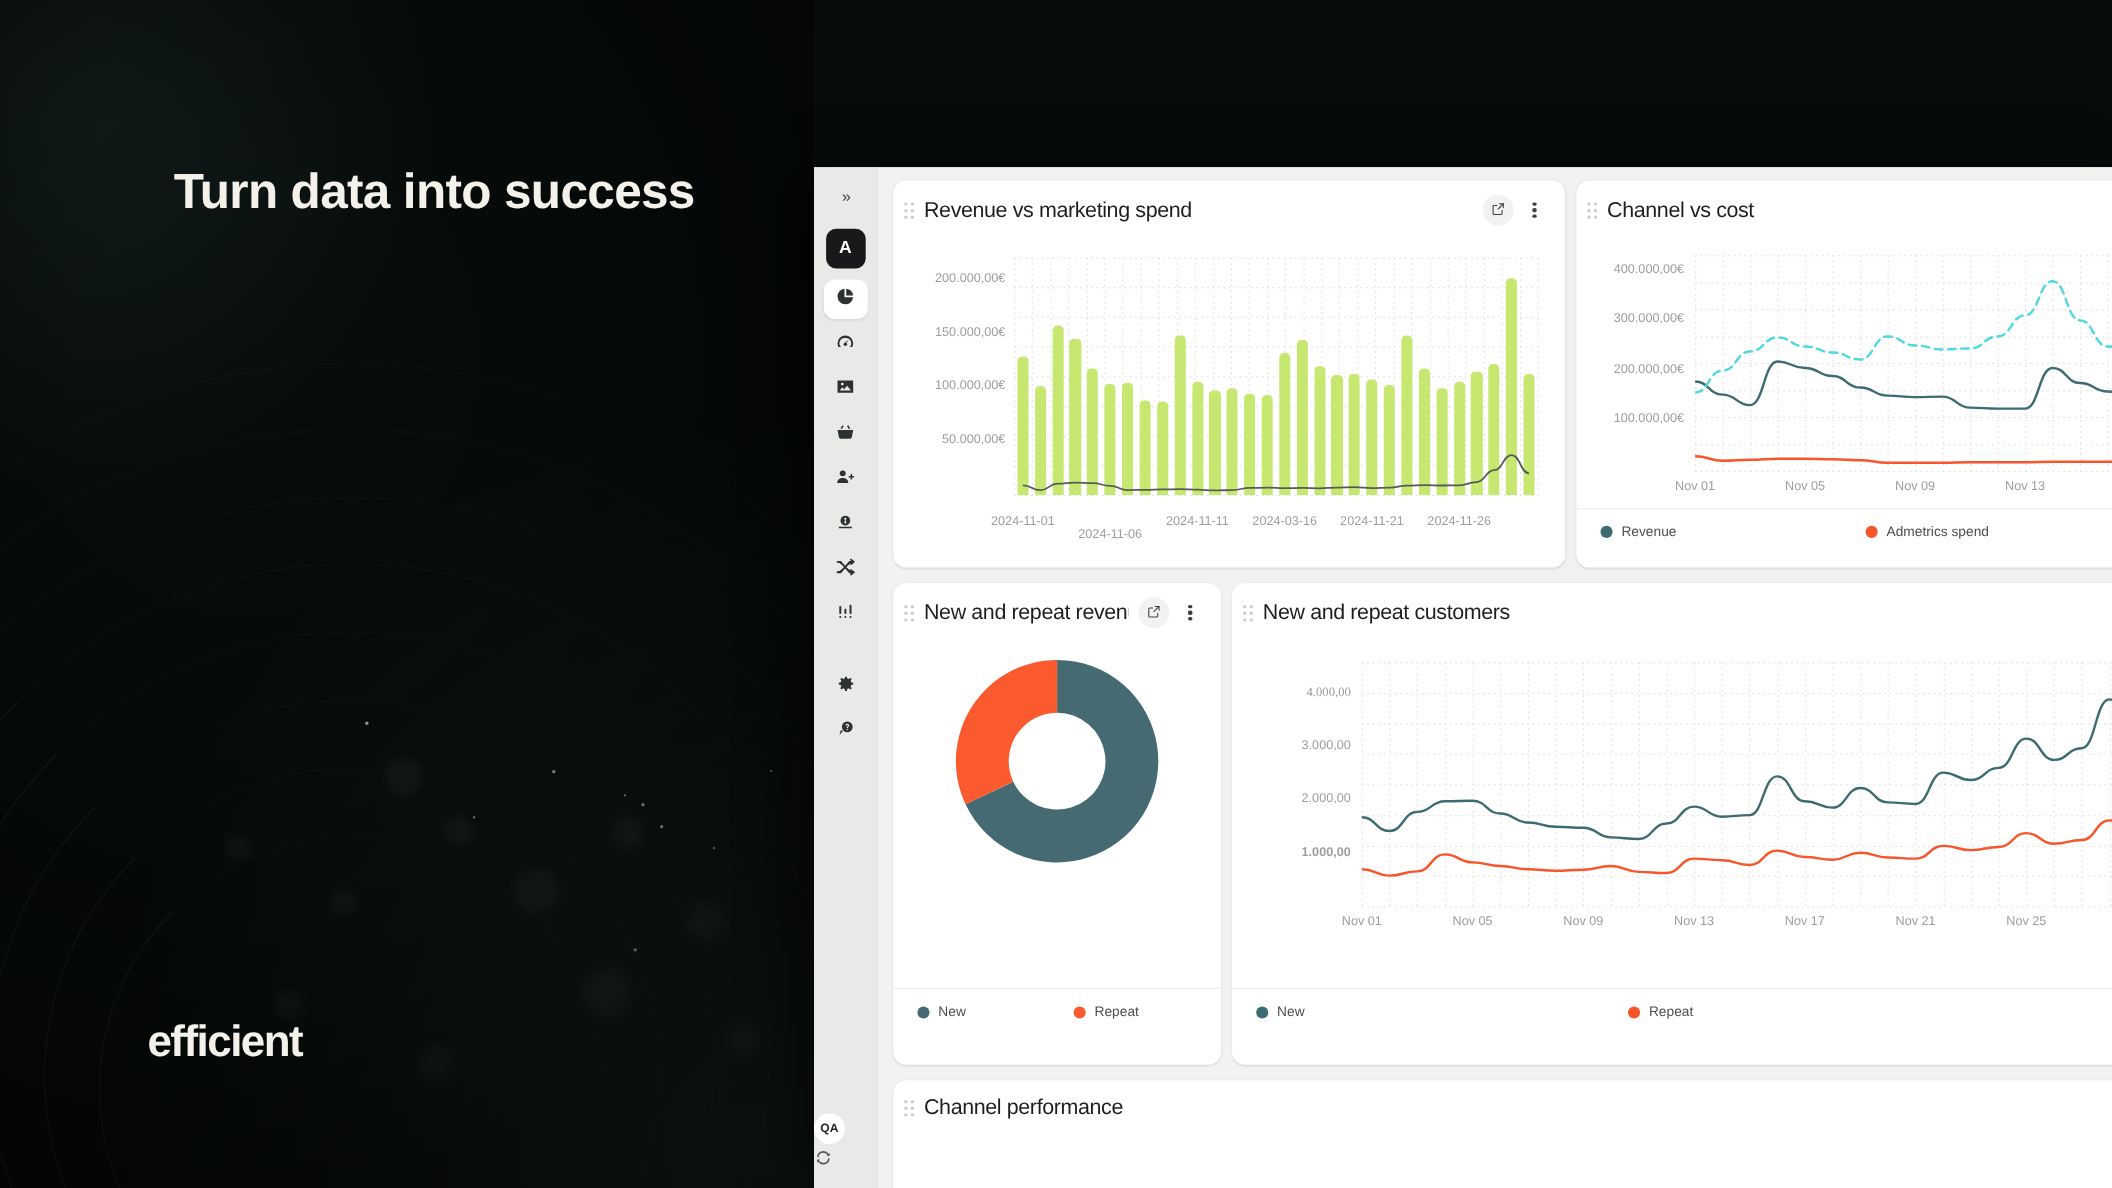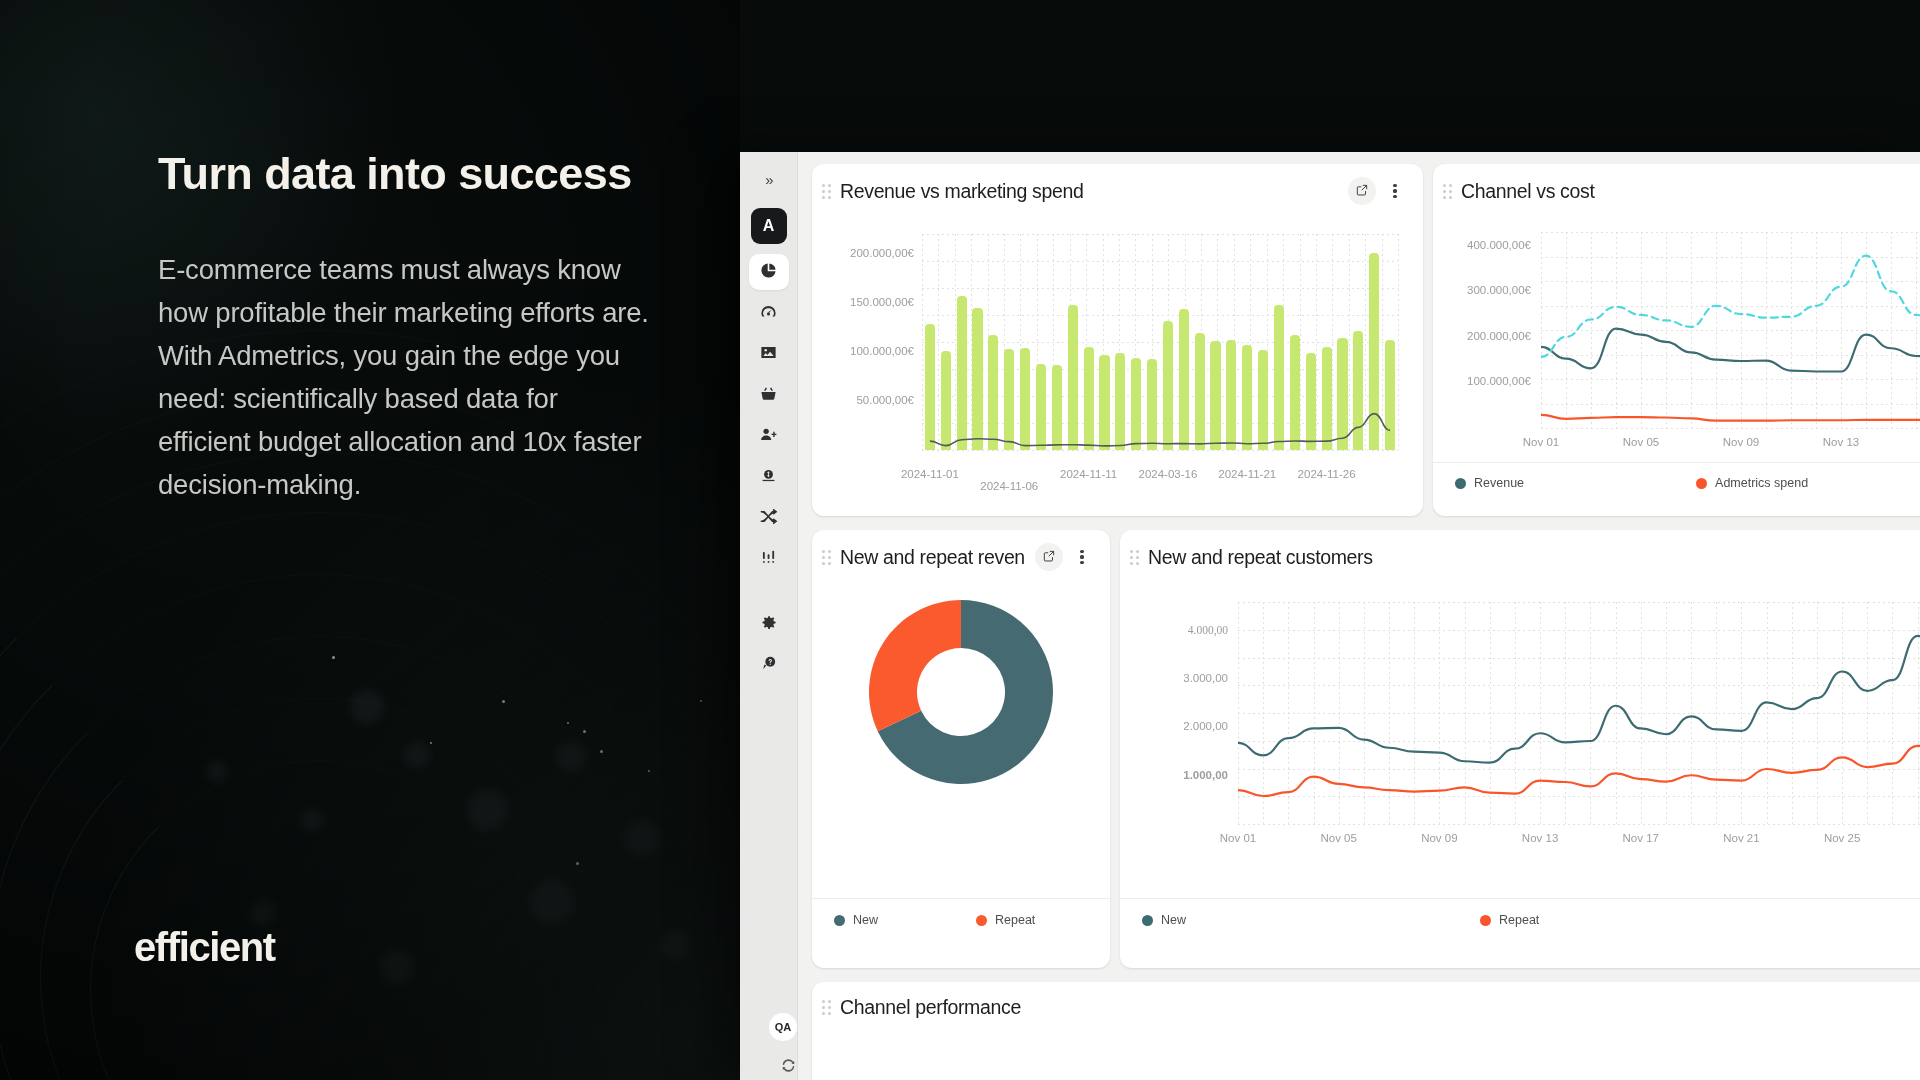--- a/index.html
+++ b/index.html
@@ -72,22 +72,22 @@
     display: flex; align-items: center; justify-content: center; cursor: pointer;
     margin-bottom: 10px;
   }
   .sb-item {
     width: 40px; height: 36px; border-radius: 10px; margin-bottom: 5px;
     display: flex; align-items: center; justify-content: center; cursor: pointer;
   }
   .sb-item.active { background: #ffffff; box-shadow: 0 1px 2px rgba(0,0,0,.07); }
   .sb-item svg { width: 19px; height: 19px; fill: #2d3132; }
   .sb-gap { height: 24px; }
-  .sb-bottom { position: absolute; bottom: 2px; left: 0; width: 100%;
-    display: flex; flex-direction: column; align-items: flex-end; gap: 16px; }
+  .sb-bottom { position: absolute; bottom: 14px; left: 0; width: 100%;
+    display: flex; flex-direction: column; align-items: flex-start; gap: 4px; }
   .sb-avatar {
     width: 28px; height: 28px; border-radius: 50%; background: #fff;
     color: #23282a; font-size: 11px; font-weight: bold;
     display: flex; align-items: center; justify-content: center; cursor: pointer;
   }
   .sb-bottom svg { width: 17px; height: 17px; fill: #56595a; cursor: pointer; }
 
   
   #canvas {
     flex: 1; height: 100%; background: #f2f3f1; position: relative; overflow: hidden;
@@ -168,21 +168,20 @@
     <div class="star" style="left:567px; top:722px; width:2px; height:2px;"></div>
     <div class="star" style="left:576px; top:862px; width:3px; height:3px;"></div>
     <div class="star" style="left:648px; top:770px; width:2px; height:2px;"></div>
     <div class="star" style="left:430px; top:742px; width:2px; height:2px;"></div>
     <div class="star" style="left:700px; top:700px; width:2px; height:2px;"></div>
   </div>
   <div class="vignette"></div>
 
   <div id="hero-content">
     <h1 id="hero-title">Turn data into success</h1>
-    <p id="hero-body">E-commerce teams must always know how profitable their marketing efforts are. With Admetrics, you gain the edge you need: scientifically based data for efficient budget allocation and 10x faster decision-making.</p>
   </div>
   <div id="hero-logo">efficient</div>
 </div>
 
 <div id="app">
 
   <nav id="sidebar">
     <div class="sb-expand">»</div>
     <div class="sb-brand">A</div>
 

